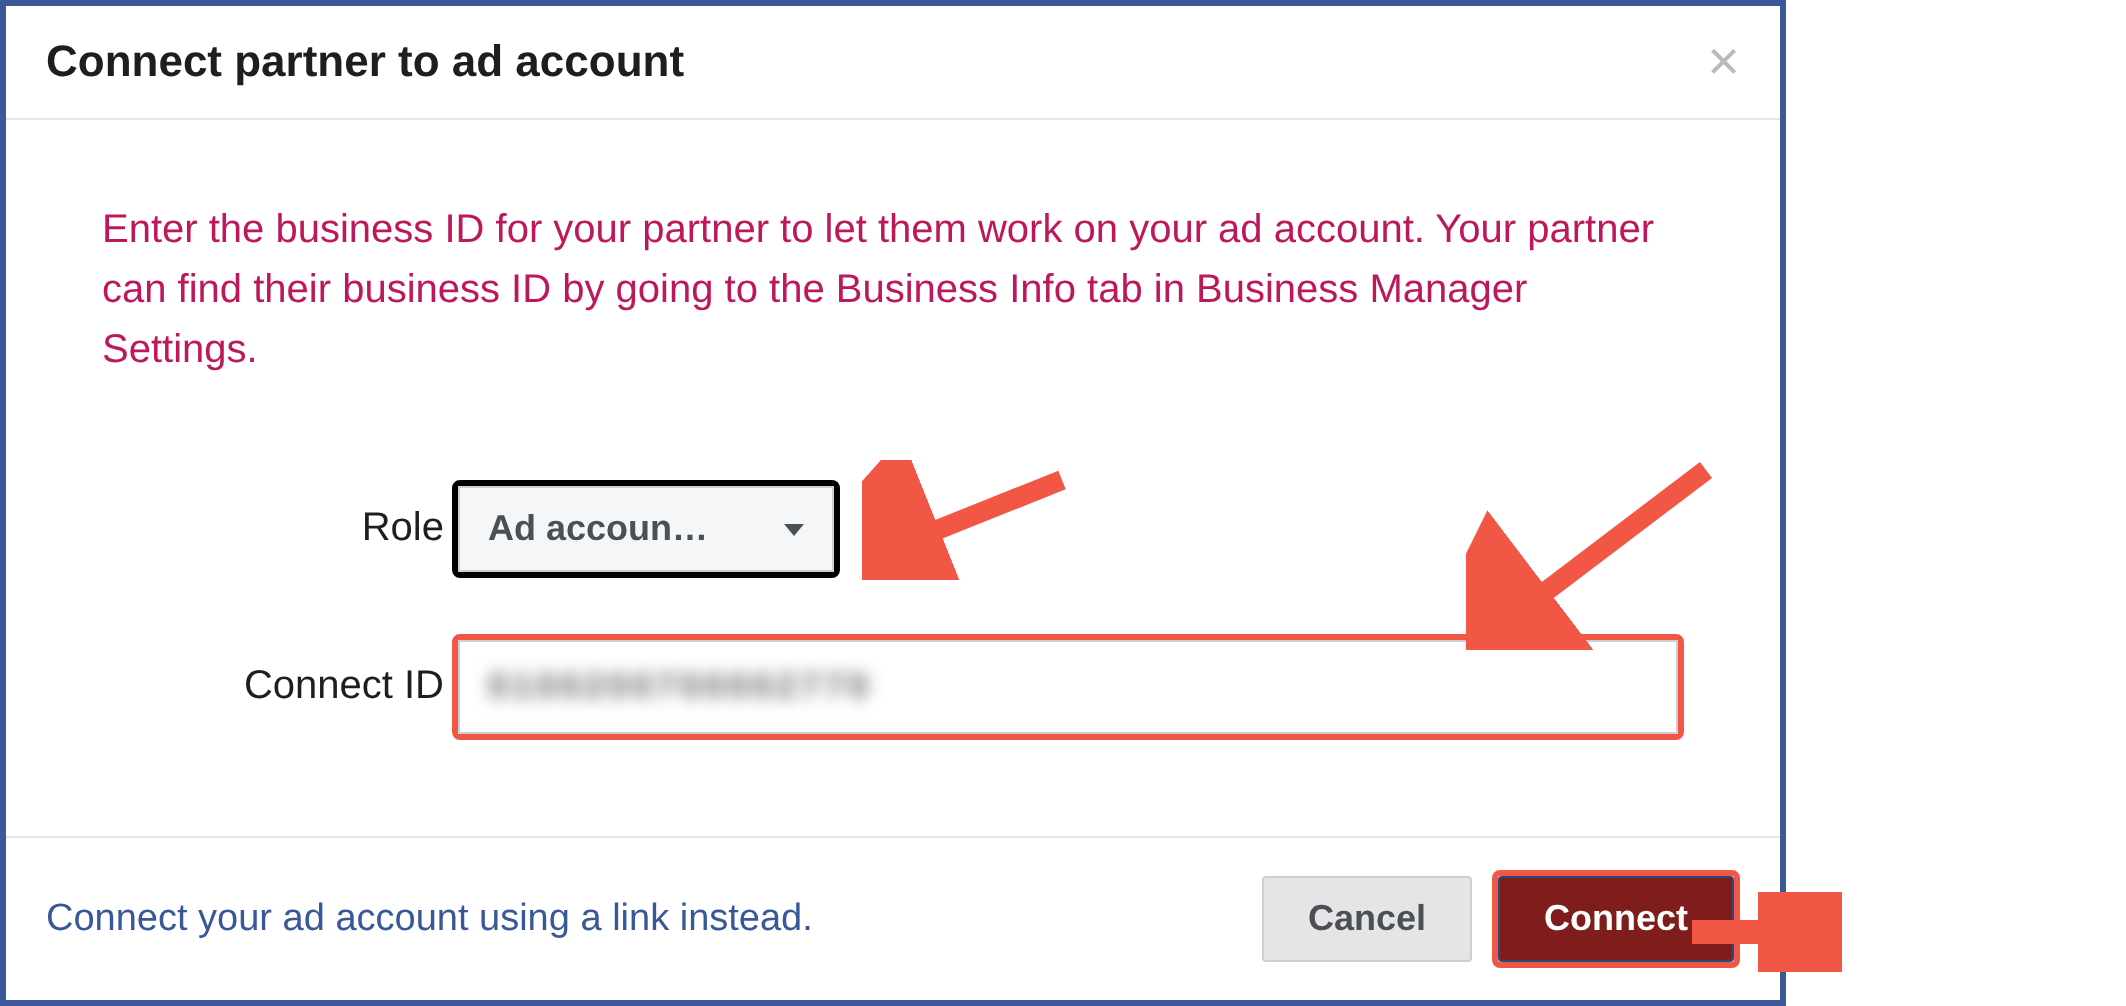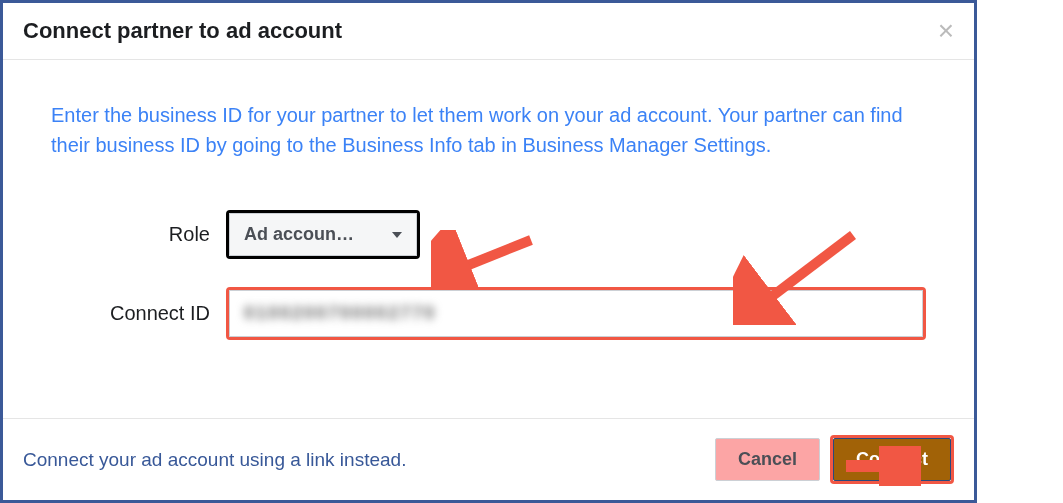--- a/index.html
+++ b/index.html
@@ -5,21 +5,21 @@
     * { box-sizing: border-box; margin: 0; padding: 0; }
     body {
       font-family: Helvetica, Arial, sans-serif;
       background: #fff;
       width: 1063px;
       height: 503px;
       position: relative;
     }
     .outer-border {
       border: 3px solid #3b5998;
-      width: 977px;
+      width: 893px;
       height: 503px;
       position: relative;
       background: #fff;
       display: flex;
       flex-direction: column;
     }
     .header {
       padding: 14px 20px;
       border-bottom: 1px solid #e5e5e5;
       display: flex;
@@ -38,33 +38,33 @@
       line-height: 1;
       font-weight: 300;
     }
     .body {
       flex: 1;
       padding: 40px 48px 20px 48px;
       position: relative;
     }
     .description {
       font-size: 20px;
-      color: #3b82f6;
+      color: #be185d;
       line-height: 1.5;
       margin-bottom: 50px;
     }
     .form-row {
       display: flex;
       align-items: center;
       margin-bottom: 28px;
     }
     .label {
       width: 175px;
       text-align: right;
-      padding-right: 16px;
+      padding-right: 4px;
       font-size: 20px;
       color: #1c1e21;
     }
     .dropdown-wrap {
       position: relative;
       border: 3px solid #000000;
       border-radius: 4px;
       display: inline-block;
     }
     .dropdown {
@@ -123,37 +123,37 @@
       color: #385898;
       font-size: 19px;
       cursor: pointer;
     }
     .footer-buttons {
       display: flex;
       gap: 0;
       align-items: center;
     }
     .cancel-btn {
-      background: #fca5a5;
+      background: #e5e5e5;
       border: 1px solid #ccd0d5;
       color: #4b4f56;
       font-size: 18px;
       font-weight: bold;
       padding: 10px 22px;
       cursor: pointer;
       border-radius: 2px;
       margin-right: 10px;
     }
     .connect-wrap {
       border: 3px solid #f15744;
       border-radius: 4px;
       display: inline-block;
     }
     .connect-btn {
-      background: #a16207;
+      background: #7f1d1d;
       border: 1px solid #29487d;
       color: #fff;
       font-size: 18px;
       font-weight: bold;
       padding: 10px 22px;
       cursor: pointer;
       border-radius: 2px;
     }
     
     .arrow {

